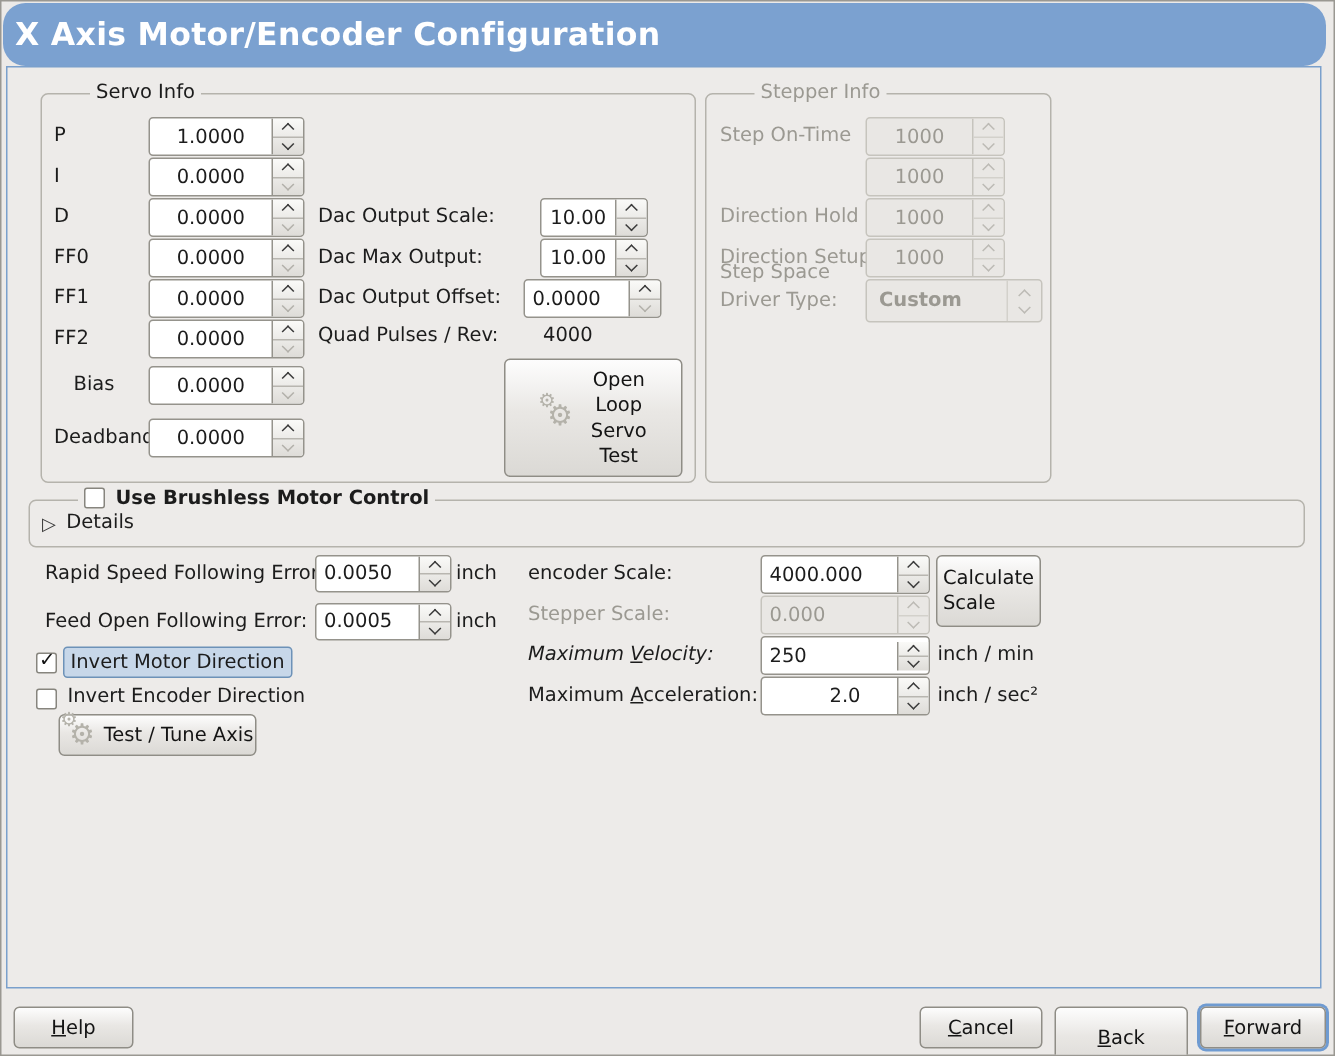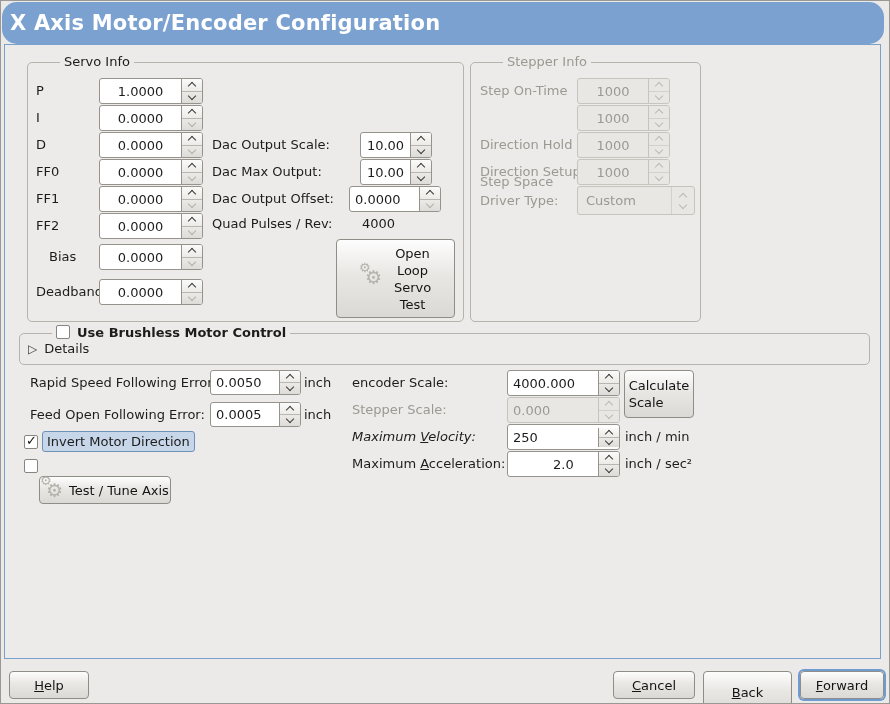--- a/index.html
+++ b/index.html
@@ -34,21 +34,21 @@
   .chv.up{transform:rotate(-135deg);margin-top:3px;}
   .chv.dn{transform:rotate(45deg);margin-bottom:3px;}
   .spin.at-min .cell.dn .chv{border-color:#b2b0aa;}
   .spin.disabled{background:#e9e7e4;border-color:#c6c4bd;color:var(--disabled_text);}
   .spin.disabled .spinner{background:#e9e7e4;border-color:#c6c4bd;}
   .spin.disabled .cell.up{border-color:#d3d1cb;}
   .spin.disabled .chv{border-color:#bcbab4 !important;}
   
   .combo{position:absolute;display:flex;height:29px;border:1px solid #c6c4bd;border-radius:3px;
          background:#e9e7e4;color:var(--disabled_text);box-sizing:border-box;align-items:center;}
-  .combo .combo-value{flex:1;padding:0 8px;white-space:nowrap;}
+  .combo .combo-value{flex:1;padding:0 8px;white-space:nowrap;font-weight:bold;}
   .combo .combo-arrows{width:22px;align-self:stretch;border-left:1px solid #d3d1cb;display:flex;
          flex-direction:column;align-items:center;justify-content:center;gap:2px;}
   .combo .chv{border-color:#bcbab4;}
   
   .btn{position:absolute;display:flex;align-items:center;justify-content:center;
        background:linear-gradient(#fdfdfd,#e9e7e4 45%,#dbd9d5);border:1px solid #8f8d86;
        border-radius:4px;box-sizing:border-box;color:#141414;}
   .btn.focused{box-shadow:0 0 0 2px var(--focus_ring);}
   .multiline{white-space:pre-line;text-align:center;line-height:17px;}
   .gears{position:relative;width:26px;height:26px;flex:0 0 auto;}
@@ -395,20 +395,21 @@
             <i class="chv dn"></i>
           </span>
         </span>
     </div>
     <span class="lbl" style="left:620px;top:411px;">inch / sec²</span>
 
     <span class="cb checked" style="left:19px;top:390px;"></span>
     <span class="focus-label" style="left:37px;top:386px;">Invert Motor Direction</span>
 
     <span class="cb" style="left:19px;top:414px;"></span>
+    <span class="plain-label" style="left:40px;top:410px;">Invert Encoder Direction</span>
 
     <div class="btn" style="left:34px;top:431px;width:132px;height:28px;gap:4px;">
       <span class="gears" style="width:24px;height:22px;"></span>
       <span>Test / Tune Axis</span>
     </div>
 
   </div>
 
   <div class="actions-area">
     <div class="btn" style="left:8px;top:11px;width:80px;height:28px;">

